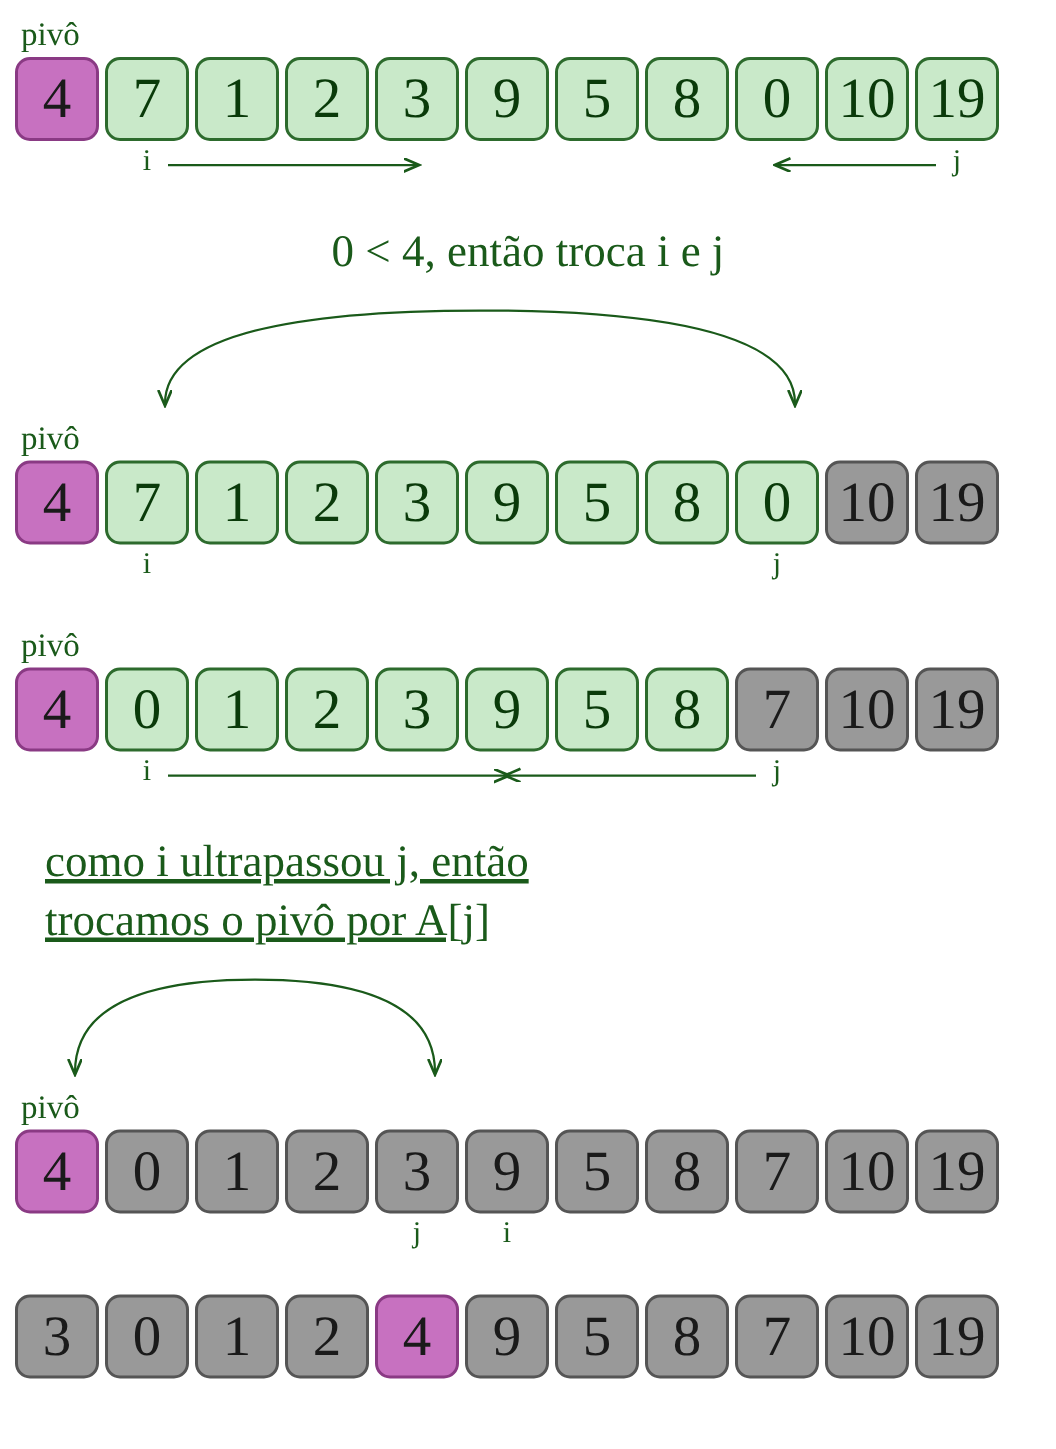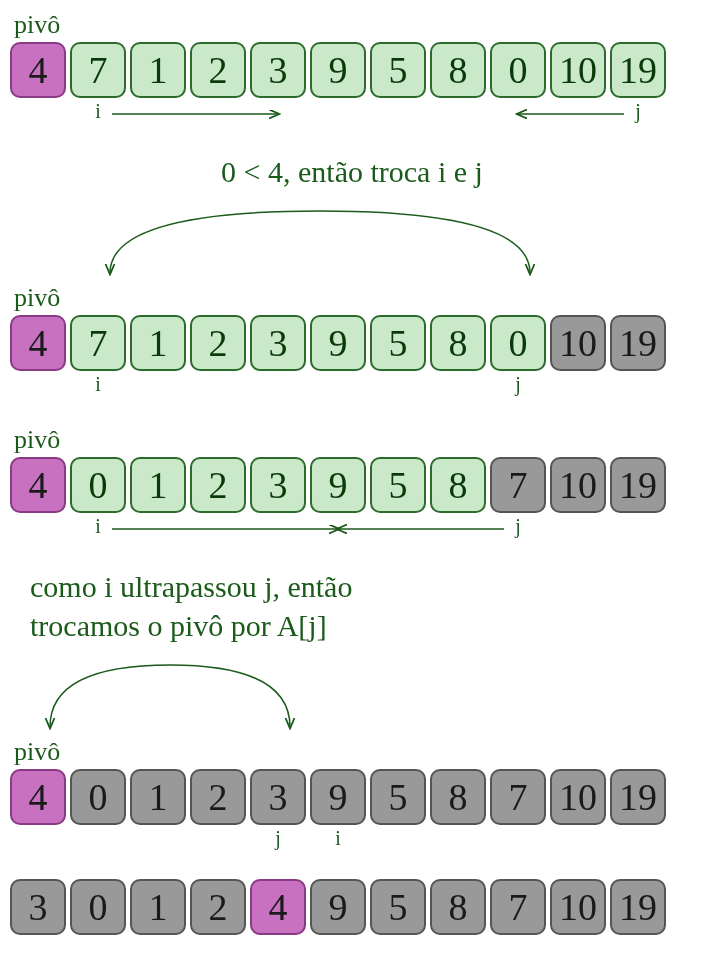--- a/index.html
+++ b/index.html
@@ -8,21 +8,21 @@
     font-family: Georgia, 'Times New Roman', serif;
     background: #fff;
     width: 684px;
   }
   .step {
     margin-bottom: 30px;
     position: relative;
   }
   .pivot-label {
     color: #1a5a1a;
-    font-size: 26px;
+    font-size: 22px;
     margin-bottom: 2px;
     padding-left: 4px;
   }
   .row {
     display: flex;
     gap: 4px;
   }
   .cell {
     width: 56px;
     height: 56px;
@@ -65,20 +65,21 @@
   .note {
     color: #1a5a1a;
     font-size: 30px;
     text-align: center;
     margin-bottom: 6px;
     line-height: 1.3;
   }
   .note-left {
     text-align: left;
     padding-left: 20px;
+    text-decoration: underline;
   }
   svg.curve {
     display: block;
     margin: 0 auto 6px auto;
   }
 </style>
 </head>
 <body>
 
 <div id="container">

